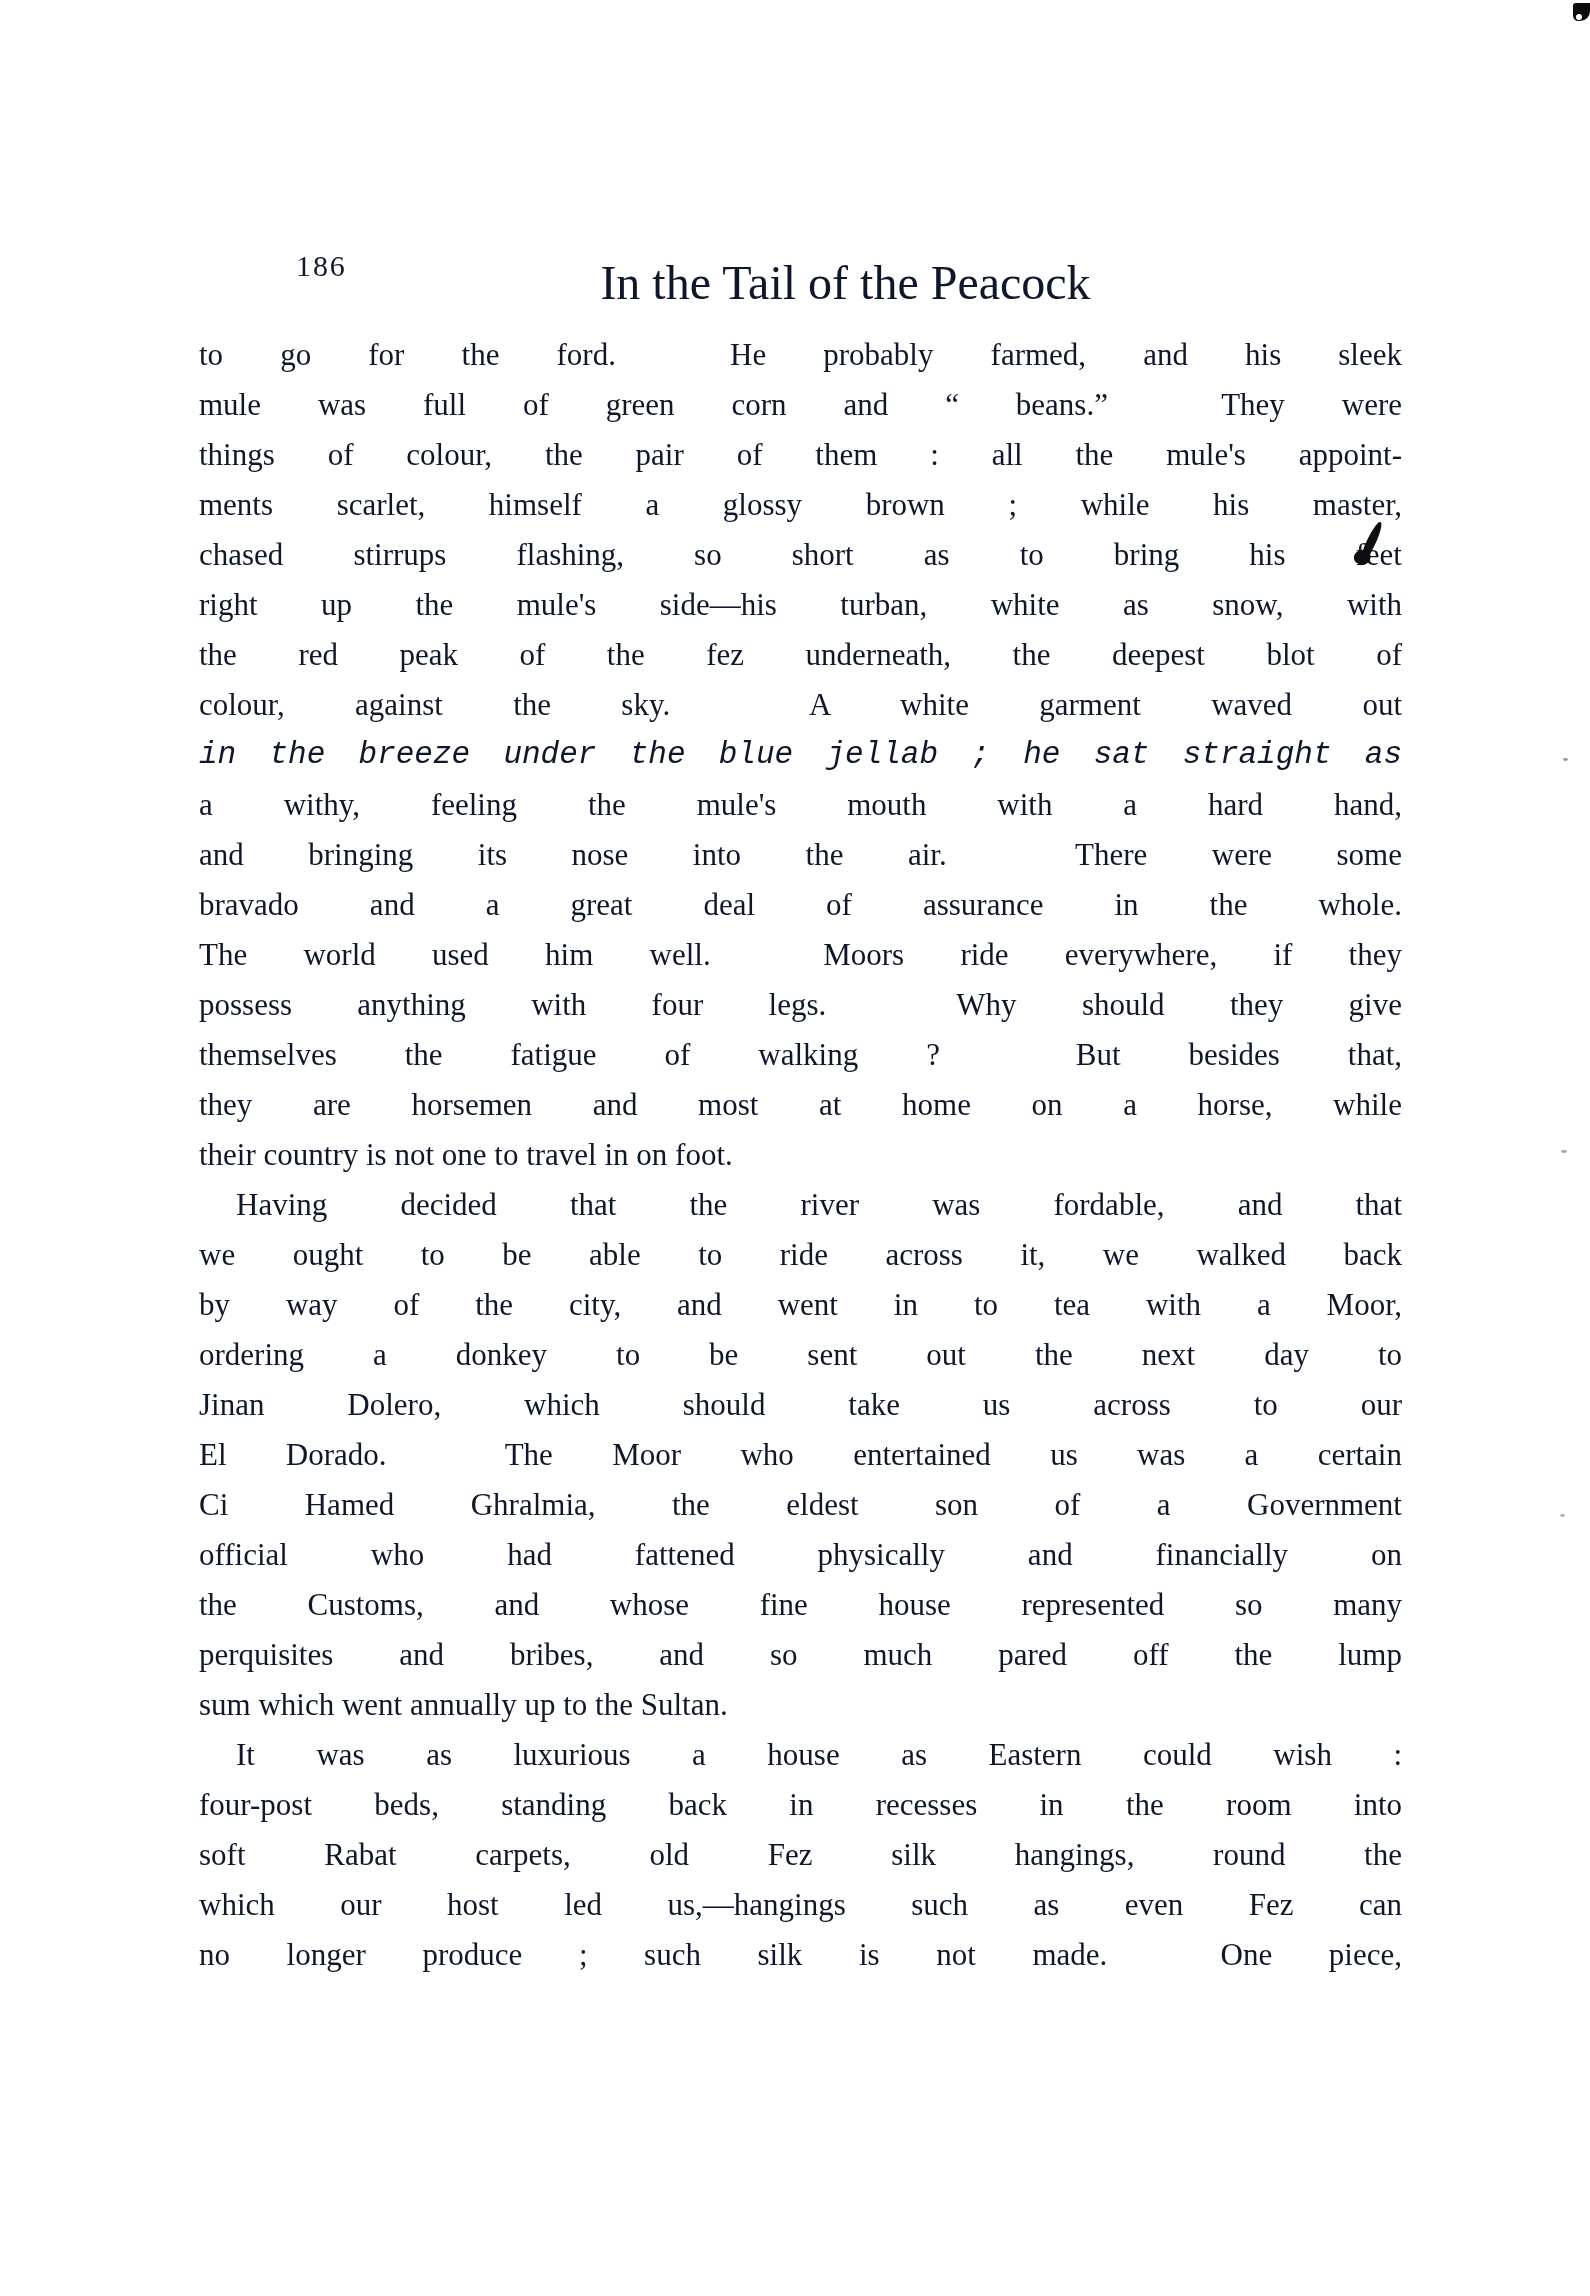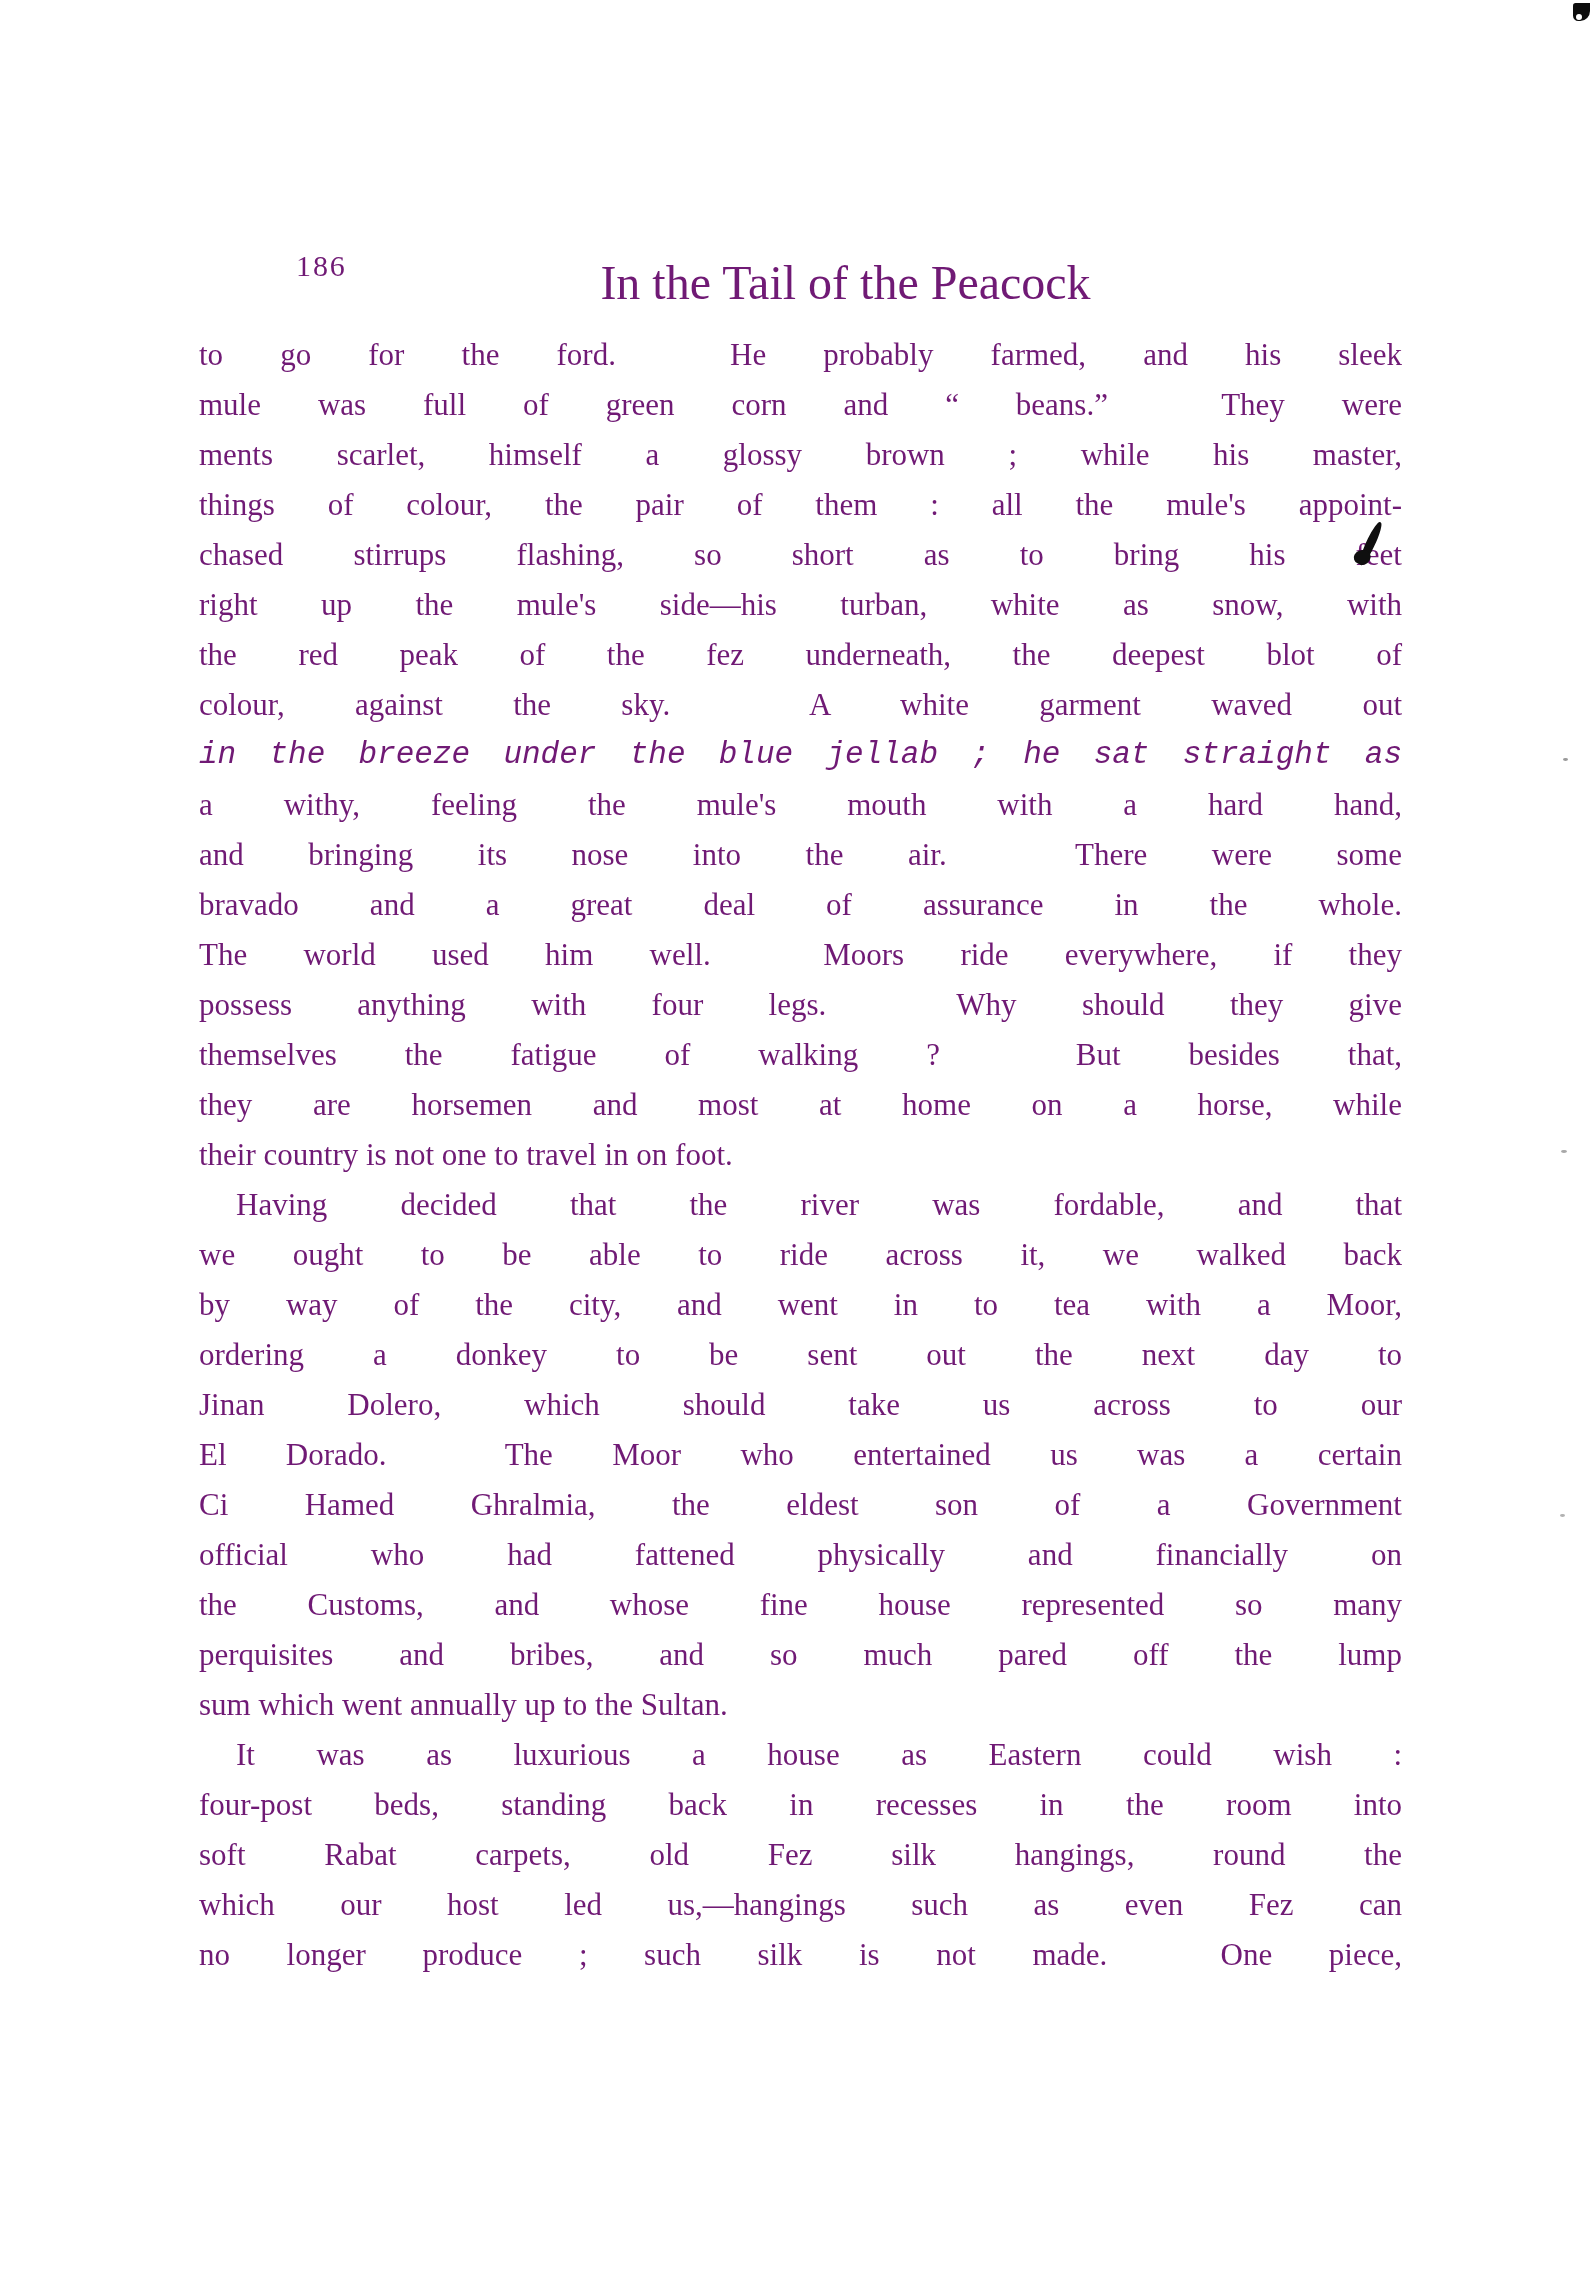--- a/index.html
+++ b/index.html
@@ -2,21 +2,21 @@
 <html><head>
 <meta charset="utf-8">
 <style>
   html,body{margin:0;padding:0;background:#e8e8e8;}
   .page{
     position:relative;
     width:1590px;
     height:2297px;
     margin:0 auto;
     background:#ffffff;
-    color:#701a75;
+    color:#0f172a;
     font-family:"Liberation Serif", serif;
     overflow:hidden;
   }
   
   .running-head{
     position:absolute;
     left:199px;
     top:239px;
     width:1203px;
     height:54px;
@@ -115,22 +115,22 @@
 <div class="page">
 
   <div class="running-head">
     <div class="page-number">186</div>
     <div class="running-title">In the Tail of the Peacock</div>
   </div>
 
   <div class="text-block">
       <div class="line">to go for the ford.&nbsp; He probably farmed, and his sleek</div>
       <div class="line">mule was full of green corn and “ beans.”&nbsp; They were</div>
+      <div class="line">things of colour, the pair of them : all the mule's appoint-</div>
       <div class="line">ments scarlet, himself a glossy brown ; while his master,</div>
-      <div class="line">things of colour, the pair of them : all the mule's appoint-</div>
       <div class="line">chased stirrups flashing, so short as to bring his <span class="blot-word">feet<span class="ink-blot"></span></span></div>
       <div class="line">right up the mule's side—his turban, white as snow, with</div>
       <div class="line">the red peak of the fez underneath, the deepest blot of</div>
       <div class="line">colour, against the sky.&nbsp; A white garment waved out</div>
       <div class="line italic">in the breeze under the blue jellab ; he sat straight as</div>
       <div class="line">a withy, feeling the mule's mouth with a hard hand,</div>
       <div class="line">and bringing its nose into the air.&nbsp; There were some</div>
       <div class="line">bravado and a great deal of assurance in the whole.</div>
       <div class="line">The world used him well.&nbsp; Moors ride everywhere, if they</div>
       <div class="line">possess anything with four legs.&nbsp; Why should they give</div>

